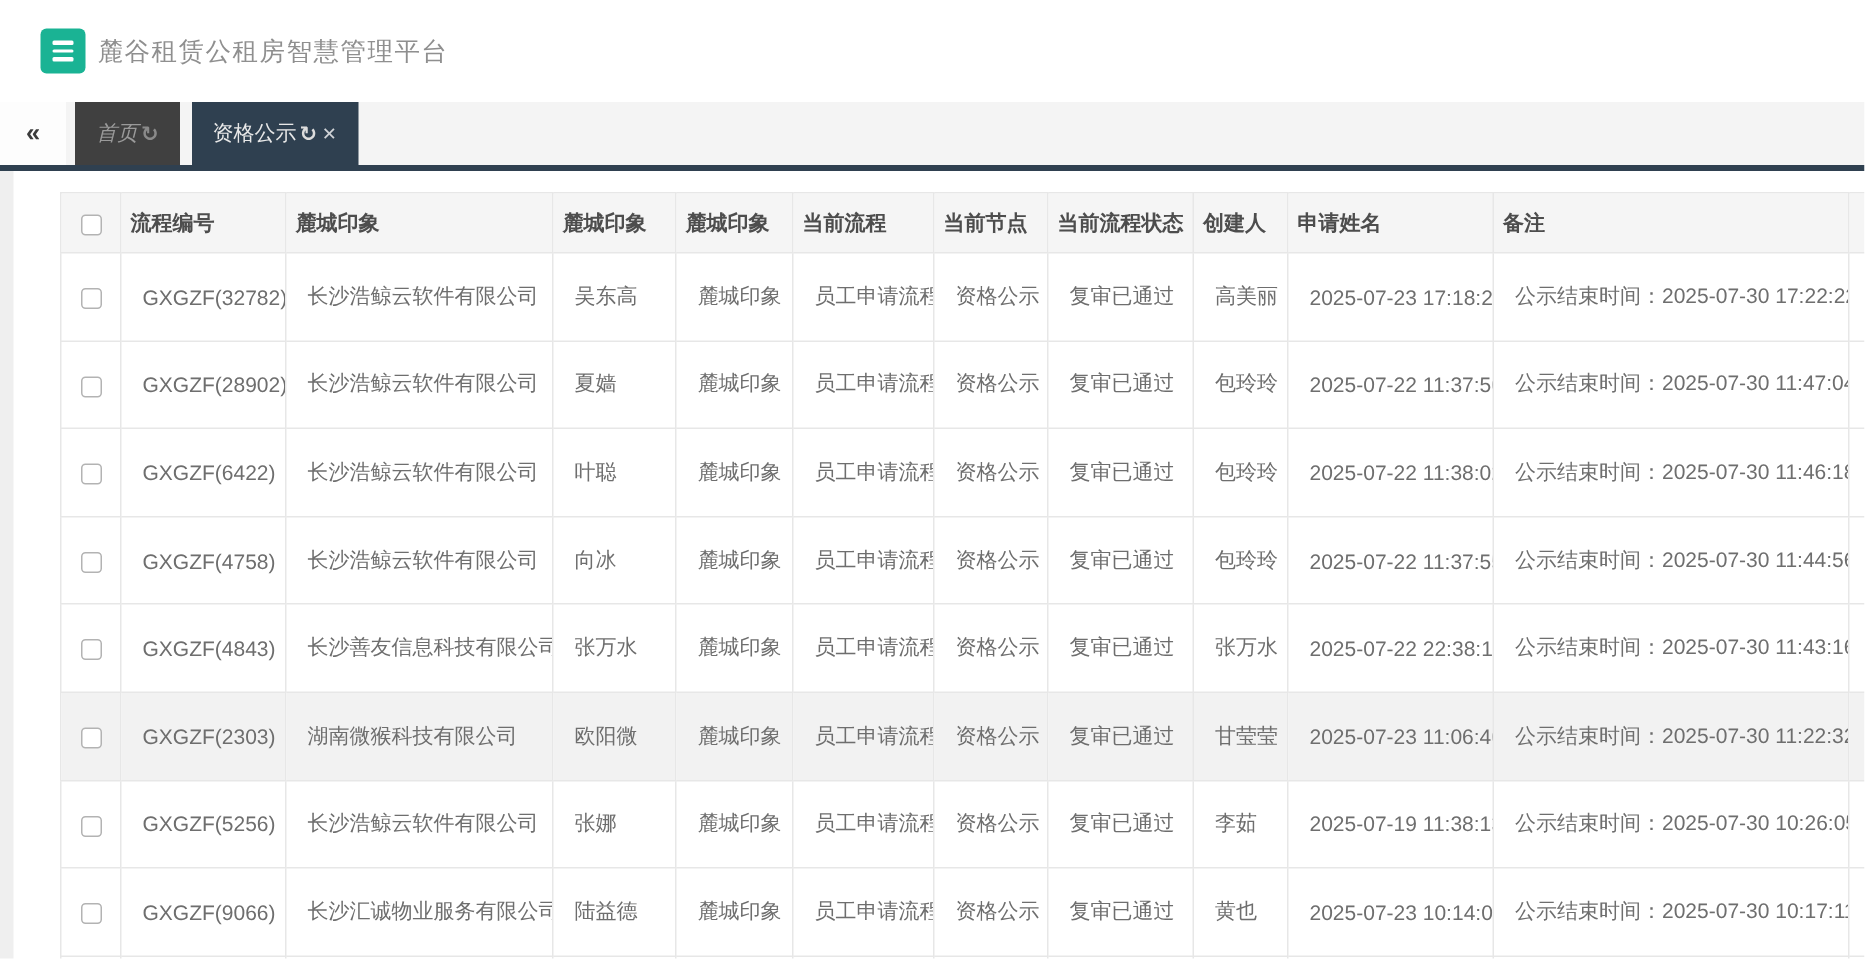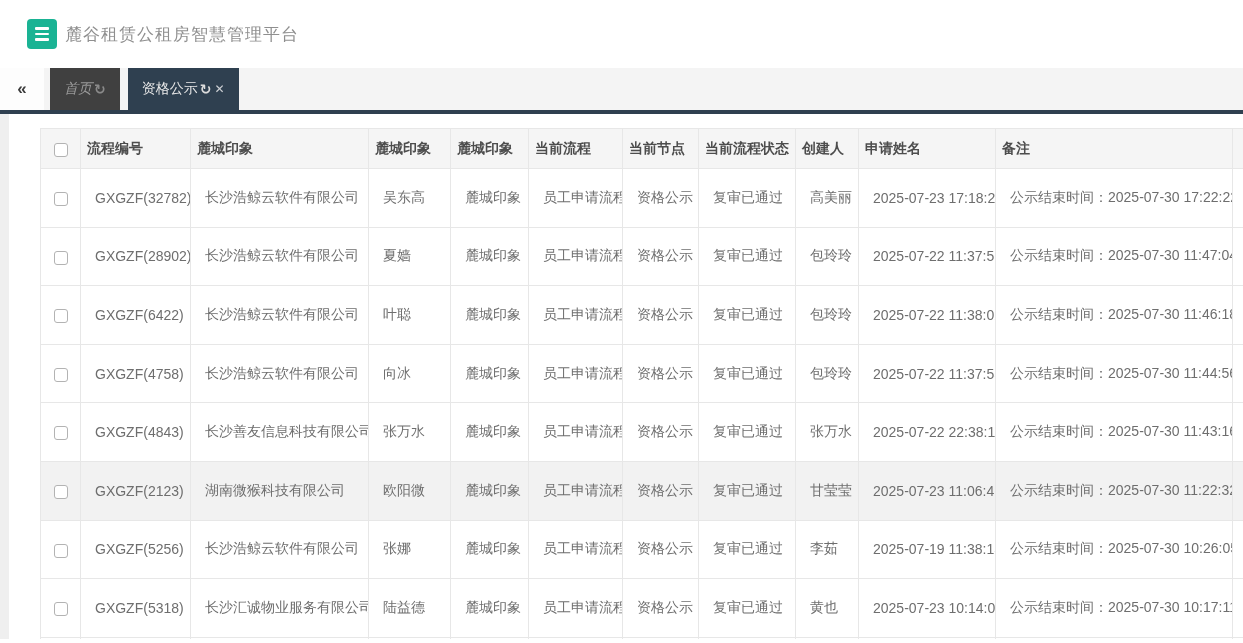--- a/index.html
+++ b/index.html
@@ -167,21 +167,21 @@
             <td>员工申请流程</td>
             <td>资格公示</td>
             <td>复审已通过</td>
             <td>张万水</td>
             <td>2025-07-22 22:38:16</td>
             <td>公示结束时间：2025-07-30 11:43:16</td>
             <td></td>
           </tr>
           <tr class="highlight">
             <td class="cb"><input type="checkbox" style=""></td>
-            <td>GXGZF(2123)</td>
+            <td>GXGZF(2303)</td>
             <td>湖南微猴科技有限公司</td>
             <td>欧阳微</td>
             <td>麓城印象</td>
             <td>员工申请流程</td>
             <td>资格公示</td>
             <td>复审已通过</td>
             <td>甘莹莹</td>
             <td>2025-07-23 11:06:46</td>
             <td>公示结束时间：2025-07-30 11:22:32</td>
             <td></td>
@@ -195,21 +195,21 @@
             <td>员工申请流程</td>
             <td>资格公示</td>
             <td>复审已通过</td>
             <td>李茹</td>
             <td>2025-07-19 11:38:13</td>
             <td>公示结束时间：2025-07-30 10:26:05</td>
             <td></td>
           </tr>
           <tr>
             <td class="cb"><input type="checkbox" style=""></td>
-            <td>GXGZF(5318)</td>
+            <td>GXGZF(9066)</td>
             <td>长沙汇诚物业服务有限公司</td>
             <td>陆益德</td>
             <td>麓城印象</td>
             <td>员工申请流程</td>
             <td>资格公示</td>
             <td>复审已通过</td>
             <td>黄也</td>
             <td>2025-07-23 10:14:07</td>
             <td>公示结束时间：2025-07-30 10:17:11</td>
             <td></td>

